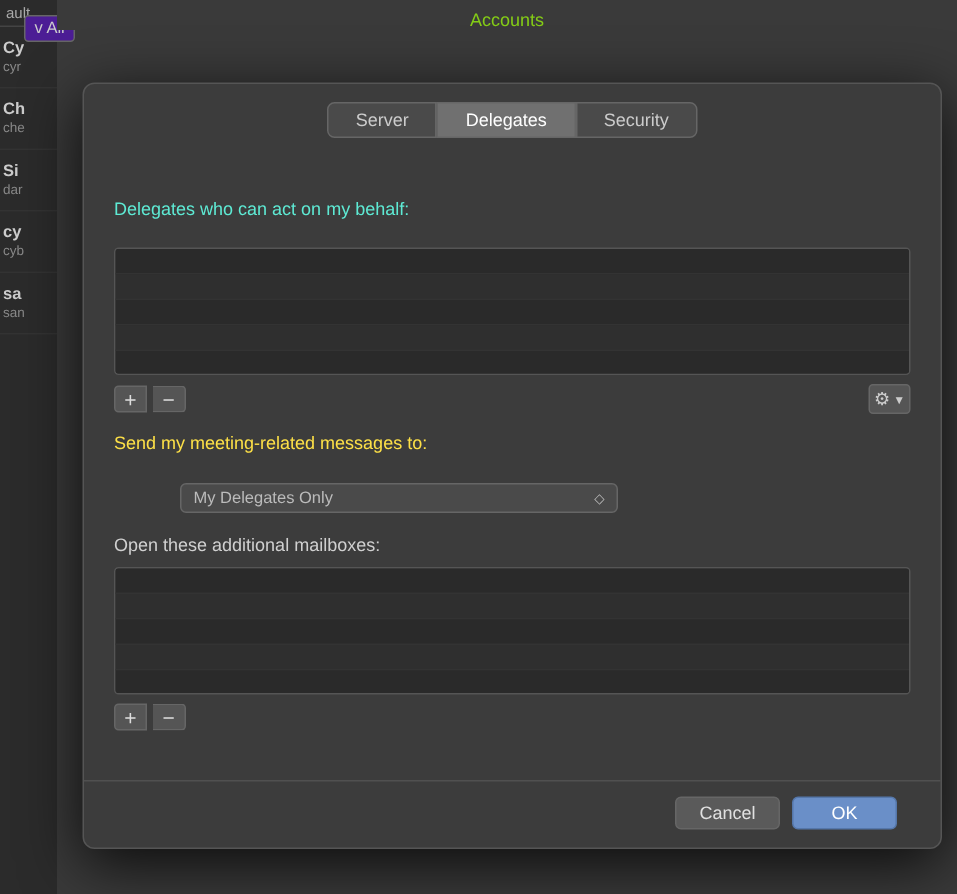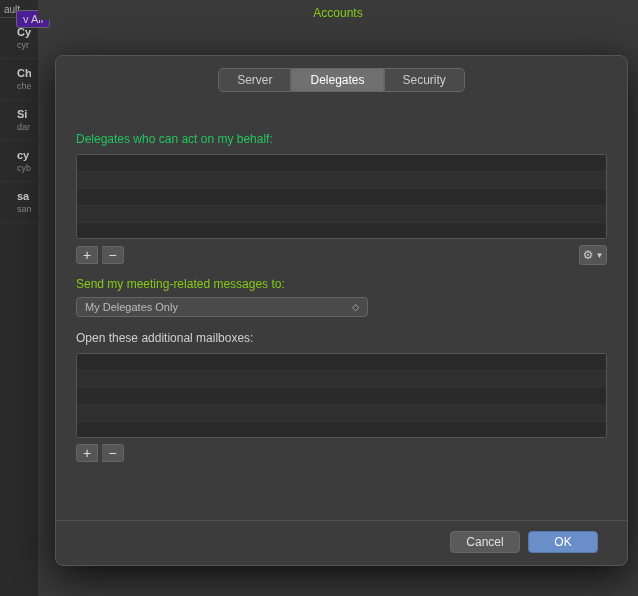--- a/index.html
+++ b/index.html
@@ -19,21 +19,21 @@
     .bg-sidebar {
       position: absolute;
       left: 0;
       top: 0;
       width: 38px;
       height: 596px;
       background: #2b2b2b;
     }
 
     .bg-sidebar-item {
-      padding: 8px 17px;
+      padding: 8px 2px;
       color: #ccc;
       font-size: 11px;
       font-weight: bold;
       border-bottom: 1px solid #333;
     }
 
     
     .title-bar {
       position: absolute;
       top: 0;
@@ -97,23 +97,23 @@
     }
 
     
     .dialog-content {
       flex: 1;
       padding: 16px 20px 10px 20px;
       overflow-y: auto;
     }
 
     .section-label {
-      color: #22c55e;
-      font-size: 12px;
-      margin-bottom: 8px;
+      color: #5eead4;
+      font-size: 12px;
+      margin-bottom: 19px;
     }
 
     
     .list-box {
       width: 100%;
       height: 85px;
       background: #2a2a2a;
       border: 1px solid #555;
       border-radius: 3px;
       overflow: hidden;
@@ -179,38 +179,39 @@
       font-size: 12px;
       gap: 2px;
     }
 
     
     .meeting-section {
       margin-top: 12px;
     }
 
     .meeting-label {
-      color: #84cc16;
-      font-size: 12px;
-      margin-bottom: 6px;
+      color: #fde047;
+      font-size: 12px;
+      margin-bottom: 20px;
     }
 
     .select-box {
       width: 55%;
       height: 20px;
       background: #4a4a4a;
       border: 1px solid #666;
       border-radius: 4px;
       display: flex;
       align-items: center;
       padding: 0 8px;
       color: #bbb;
       font-size: 11px;
       cursor: pointer;
       justify-content: space-between;
+      margin-left: 44px;
     }
 
     
     .mailboxes-section {
       margin-top: 14px;
     }
 
     .mailboxes-label {
       color: #d0d0d0;
       font-size: 12px;

